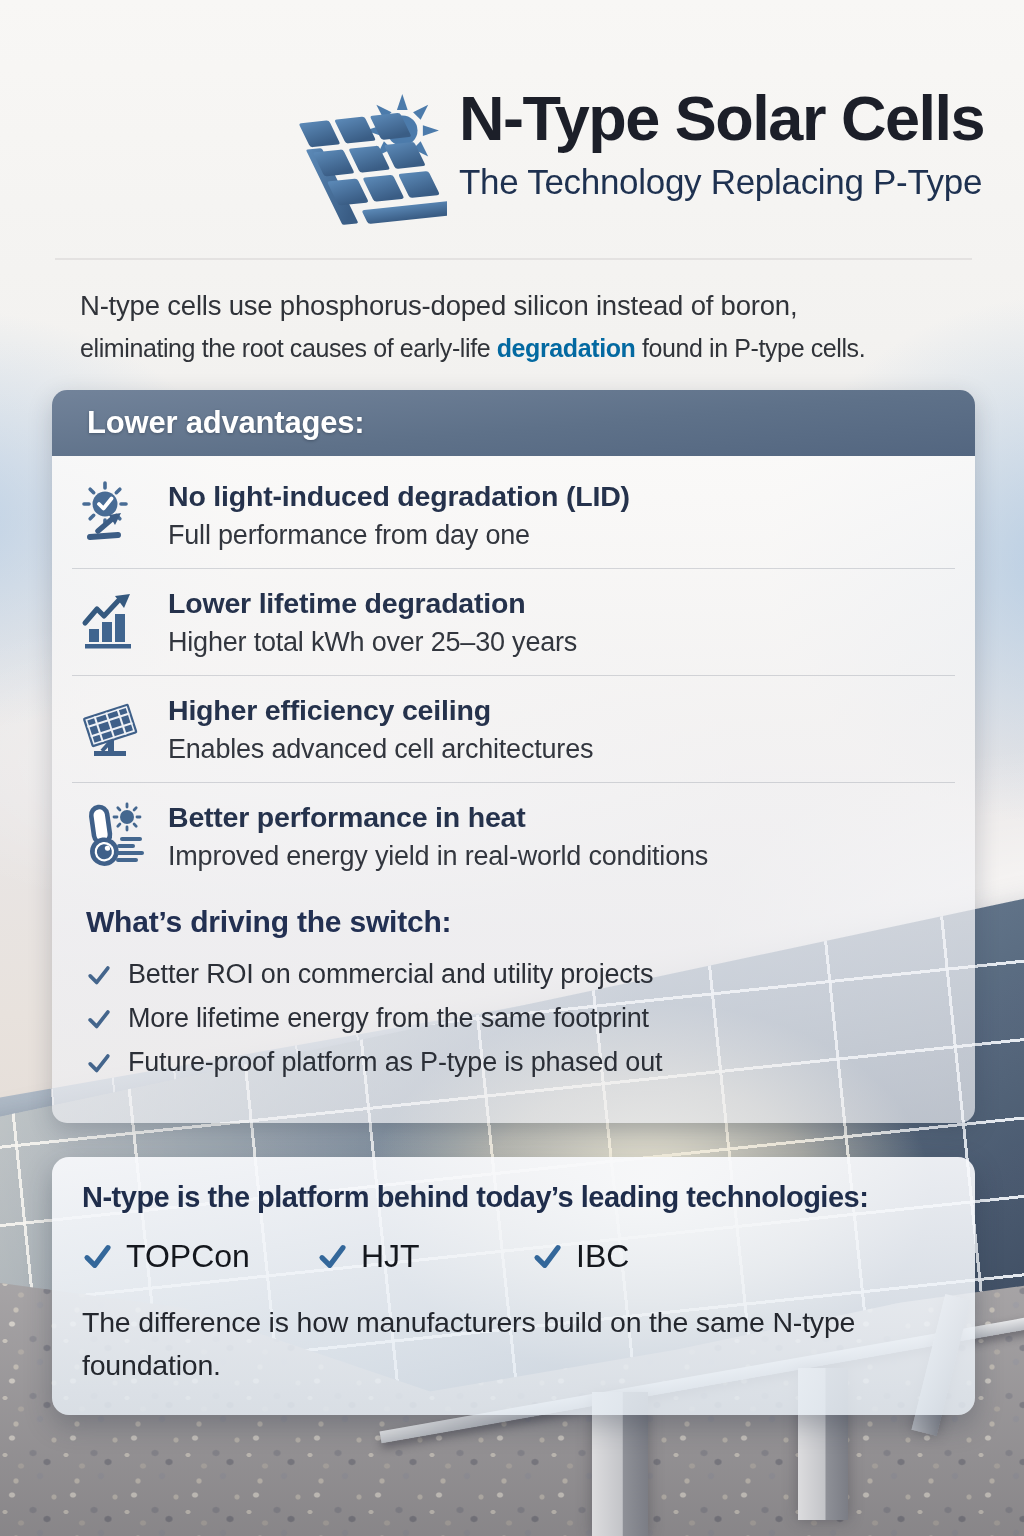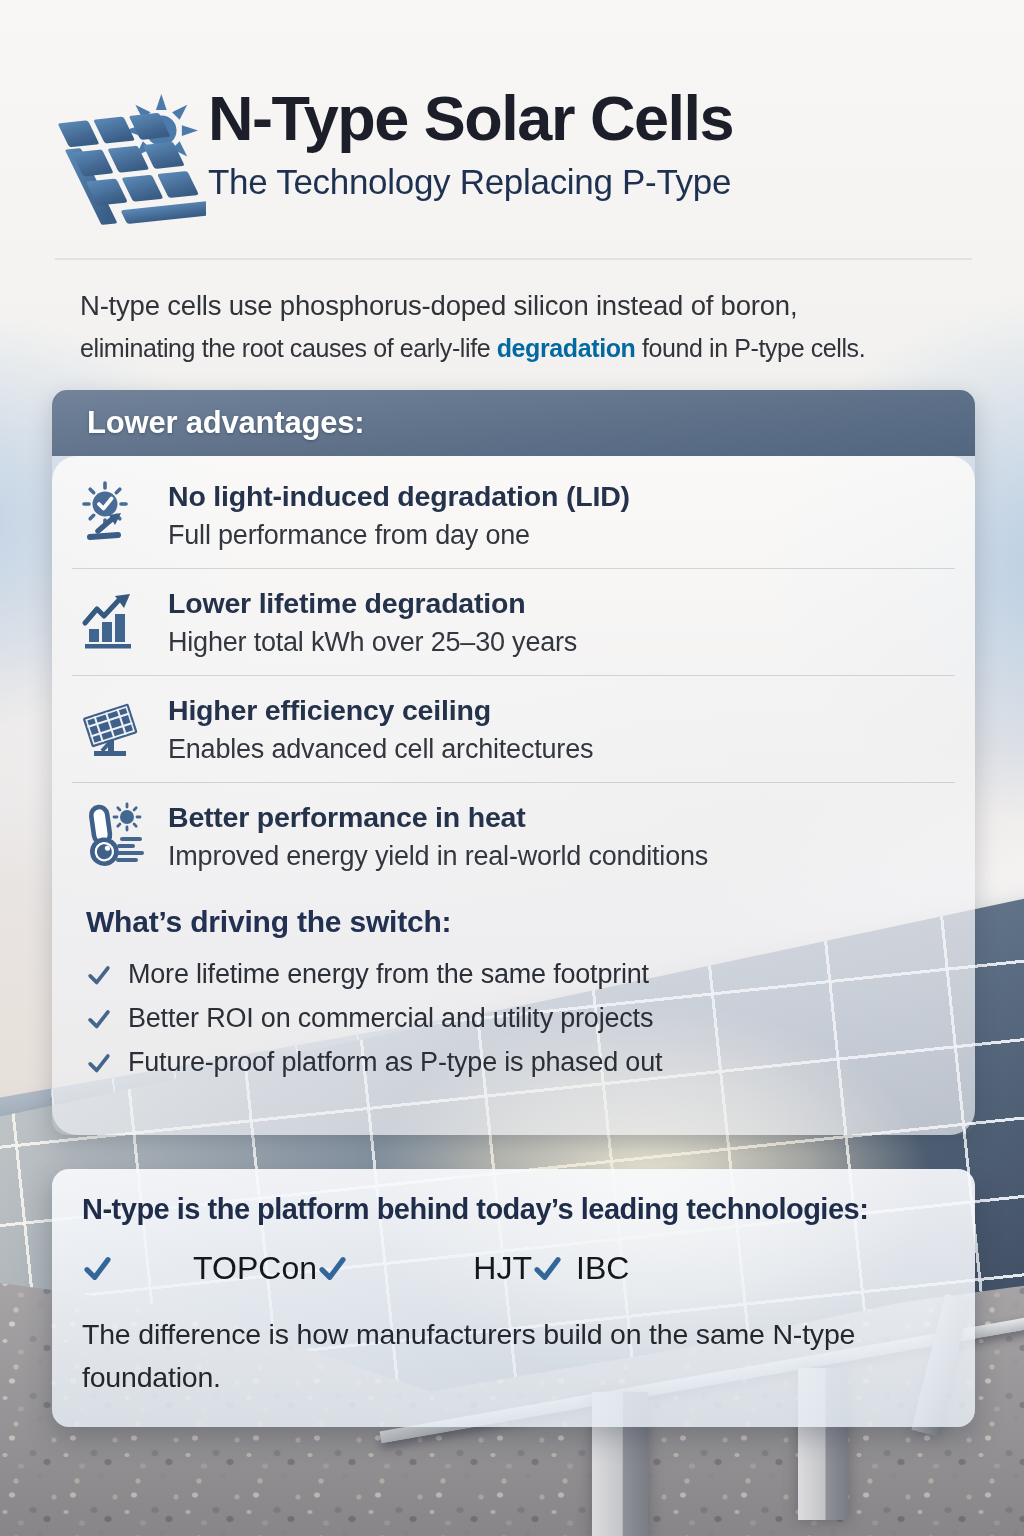--- a/index.html
+++ b/index.html
@@ -61,60 +61,59 @@
     left:375px;top:1368px;width:730px;height:12px;transform:rotate(-10deg);
     background:linear-gradient(180deg,#e5e6e8,#b7bac0);
     box-shadow:0 5px 10px rgba(30,30,42,.4);
   }
   .post{background:linear-gradient(90deg,#dcdcde 0%,#c3c4c8 54%,#8e9097 56%,#7b7d85 100%);box-shadow:0 0 14px rgba(40,40,52,.35);}
   .post-a{left:592px;top:1392px;width:56px;height:144px;}
   .post-b{left:798px;top:1368px;width:50px;height:152px;}
   .post-c{left:928px;top:1295px;width:26px;height:140px;transform:rotate(14deg);background:linear-gradient(90deg,#b9bcc2,#878a92);}
   
   .content{position:relative;z-index:5;}
-  .hdr{display:flex;align-items:flex-start;gap:2px;padding:82px 40px 0 54px;}
+  .hdr{display:flex;align-items:flex-start;gap:12px;padding:82px 40px 0 54px;justify-content:flex-end;}
   .logo{flex:none;margin-top:6px;}
   .hdr-titles{padding-top:4px;}
   .h1{font-size:63px;font-weight:700;letter-spacing:-1.5px;color:#1c1f29;line-height:1.04;}
   .h2{font-size:35px;font-weight:500;color:#1e3150;margin-top:10px;letter-spacing:-.3px;}
   .top-divider{height:2px;background:#e4e2e1;margin:24px 52px 0 55px;}
   .intro{margin:24px 50px 0 80px;color:#303339;line-height:1.6;}
   .intro .l1{font-size:27.5px;letter-spacing:-.2px;}
   .intro .l2{font-size:25px;letter-spacing:-.4px;}
   .intro b{color:#0369a1;}
   .card{width:923px;margin-left:52px;border-radius:15px;}
   .main-card{margin-top:22px;overflow:hidden;box-shadow:0 8px 24px rgba(35,45,65,.22);}
   .card-header{
     height:66px;display:flex;align-items:center;padding-left:35px;
     font-size:31px;font-weight:700;color:#fff;letter-spacing:-.2px;
     text-shadow:0 1px 3px rgba(18,28,44,.35);
     background:linear-gradient(175deg,#72839a 0%,#5e7189 55%,#536680 100%);
   }
   .card-body{
     background:linear-gradient(180deg, rgba(251,250,249,.9) 0%, rgba(245,244,244,.82) 40%, rgba(240,241,245,.74) 75%, rgba(238,239,243,.68) 100%);
-    padding:8px 0 16px;
-    border-radius:25px;
+    padding:8px 0 4px;
   }
   .adv-row{display:flex;align-items:center;gap:20px;padding:15px 24px;}
   .adv-icon{flex:none;width:72px;height:72px;display:flex;align-items:center;justify-content:center;}
   .adv-title{font-size:28.5px;font-weight:700;color:#25324c;letter-spacing:-.2px;}
   .adv-desc{font-size:27px;color:#32363e;margin-top:7px;letter-spacing:-.2px;}
   .row-divider{height:1px;background:rgba(118,124,140,.28);margin:2px 20px;}
   .switch-sec{padding:18px 34px 28px;}
   .switch-heading{font-size:30px;font-weight:700;color:#223052;letter-spacing:-.2px;}
   .switch-list{list-style:none;margin:20px 0 0;padding:0;}
   .switch-list li{display:flex;align-items:center;gap:16px;margin-bottom:13px;font-size:27px;color:#2b2f37;letter-spacing:-.2px;}
   .bottom-card{
     margin-top:34px;border-radius:17px;padding:24px 30px 28px;box-sizing:border-box;
     background:linear-gradient(180deg, rgba(248,249,252,.92), rgba(229,236,243,.84));
     box-shadow:0 10px 28px rgba(28,38,58,.28);
   }
   .ph-heading{font-size:29px;font-weight:700;color:#1f2d4b;letter-spacing:-.5px;}
   .tech-row{display:flex;align-items:center;margin-top:24px;}
-  .tech-item{display:flex;align-items:center;gap:13px;justify-content:space-between;}
+  .tech-item{display:flex;align-items:center;gap:13px;}
   .tech-item:nth-child(1){width:235px;}
   .tech-item:nth-child(2){width:215px;}
   .tech-label{font-size:32px;font-weight:500;color:#14171d;}
   .ph-note{margin-top:26px;font-size:28.5px;color:#24272e;line-height:1.5;letter-spacing:-.2px;}
 </style>
 </head>
 <body>
 
 <div class="page">
 
@@ -293,27 +292,27 @@
           </div>
         </div>
 
         <div class="switch-sec">
           <div class="switch-heading">What’s driving the switch:</div>
           <ul class="switch-list">
             <li>
               <svg width="26" height="26" viewBox="0 0 28 28">
                   <path d="M4.5 15 l7 7 L23.5 6.5" fill="none" stroke="#44658c" stroke-width="4" stroke-linecap="round" stroke-linejoin="round"></path>
                 </svg>
-              <span>More lifetime energy from the same footprint</span>
+              <span>Better ROI on commercial and utility projects</span>
             </li>
             <li>
               <svg width="26" height="26" viewBox="0 0 28 28">
                   <path d="M4.5 15 l7 7 L23.5 6.5" fill="none" stroke="#44658c" stroke-width="4" stroke-linecap="round" stroke-linejoin="round"></path>
                 </svg>
-              <span>Better ROI on commercial and utility projects</span>
+              <span>More lifetime energy from the same footprint</span>
             </li>
             <li>
               <svg width="26" height="26" viewBox="0 0 28 28">
                   <path d="M4.5 15 l7 7 L23.5 6.5" fill="none" stroke="#44658c" stroke-width="4" stroke-linecap="round" stroke-linejoin="round"></path>
                 </svg>
               <span>Future-proof platform as P-type is phased out</span>
             </li>
           </ul>
         </div>
       </div>

